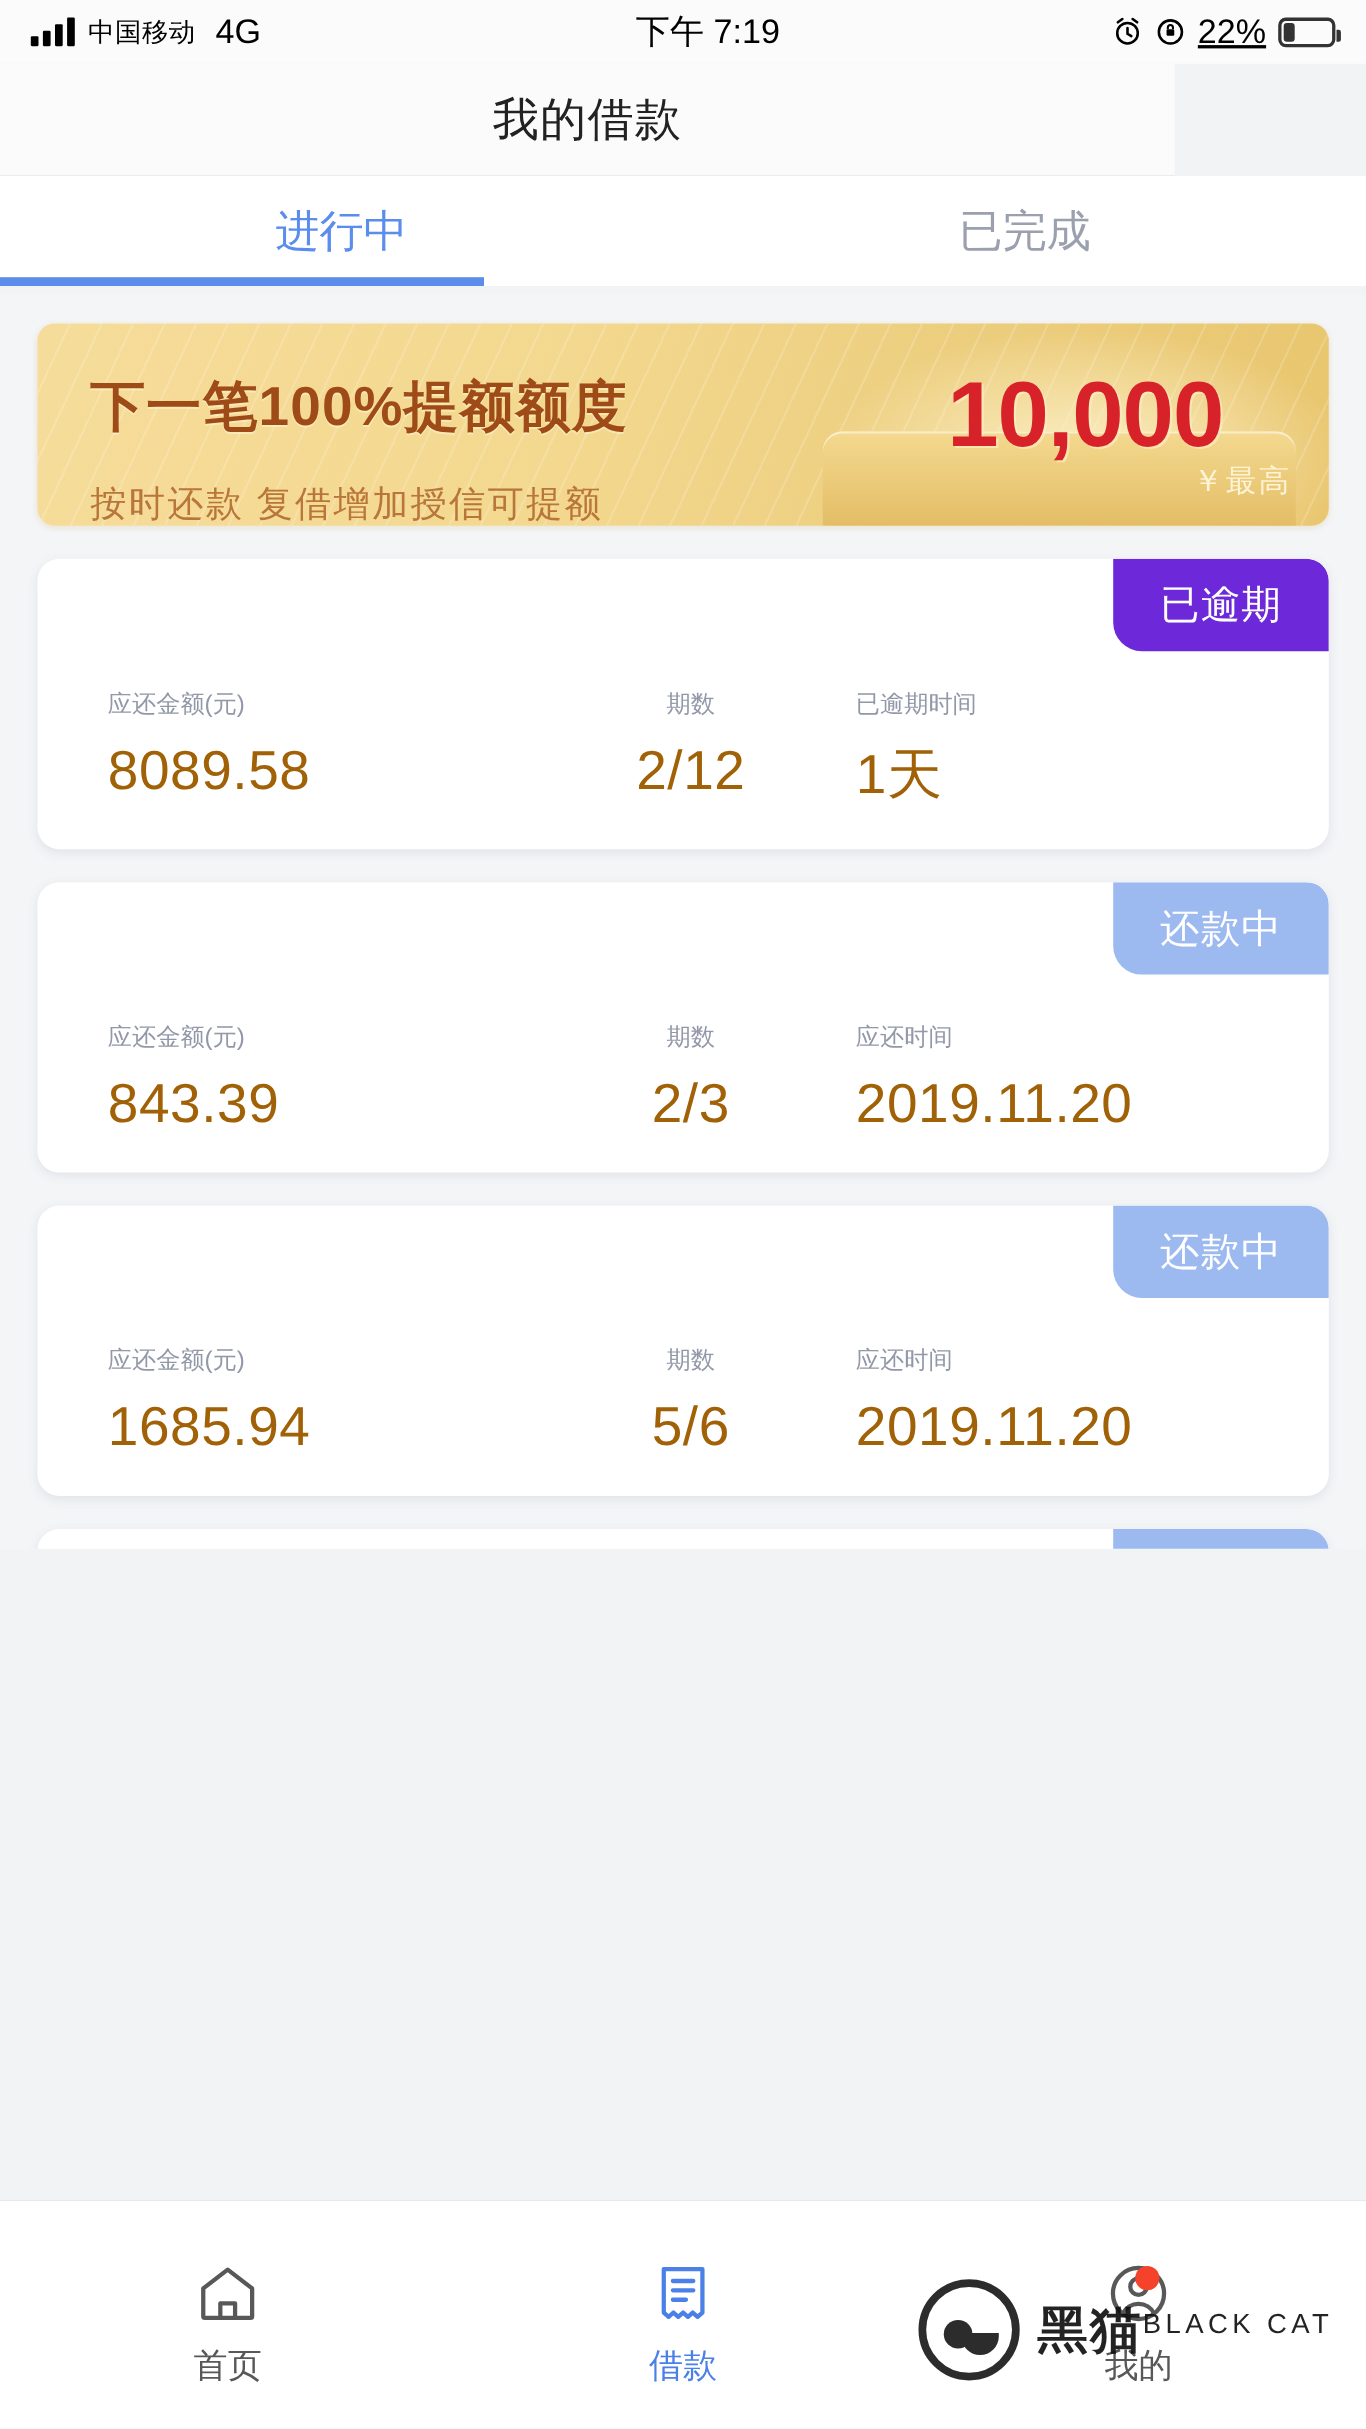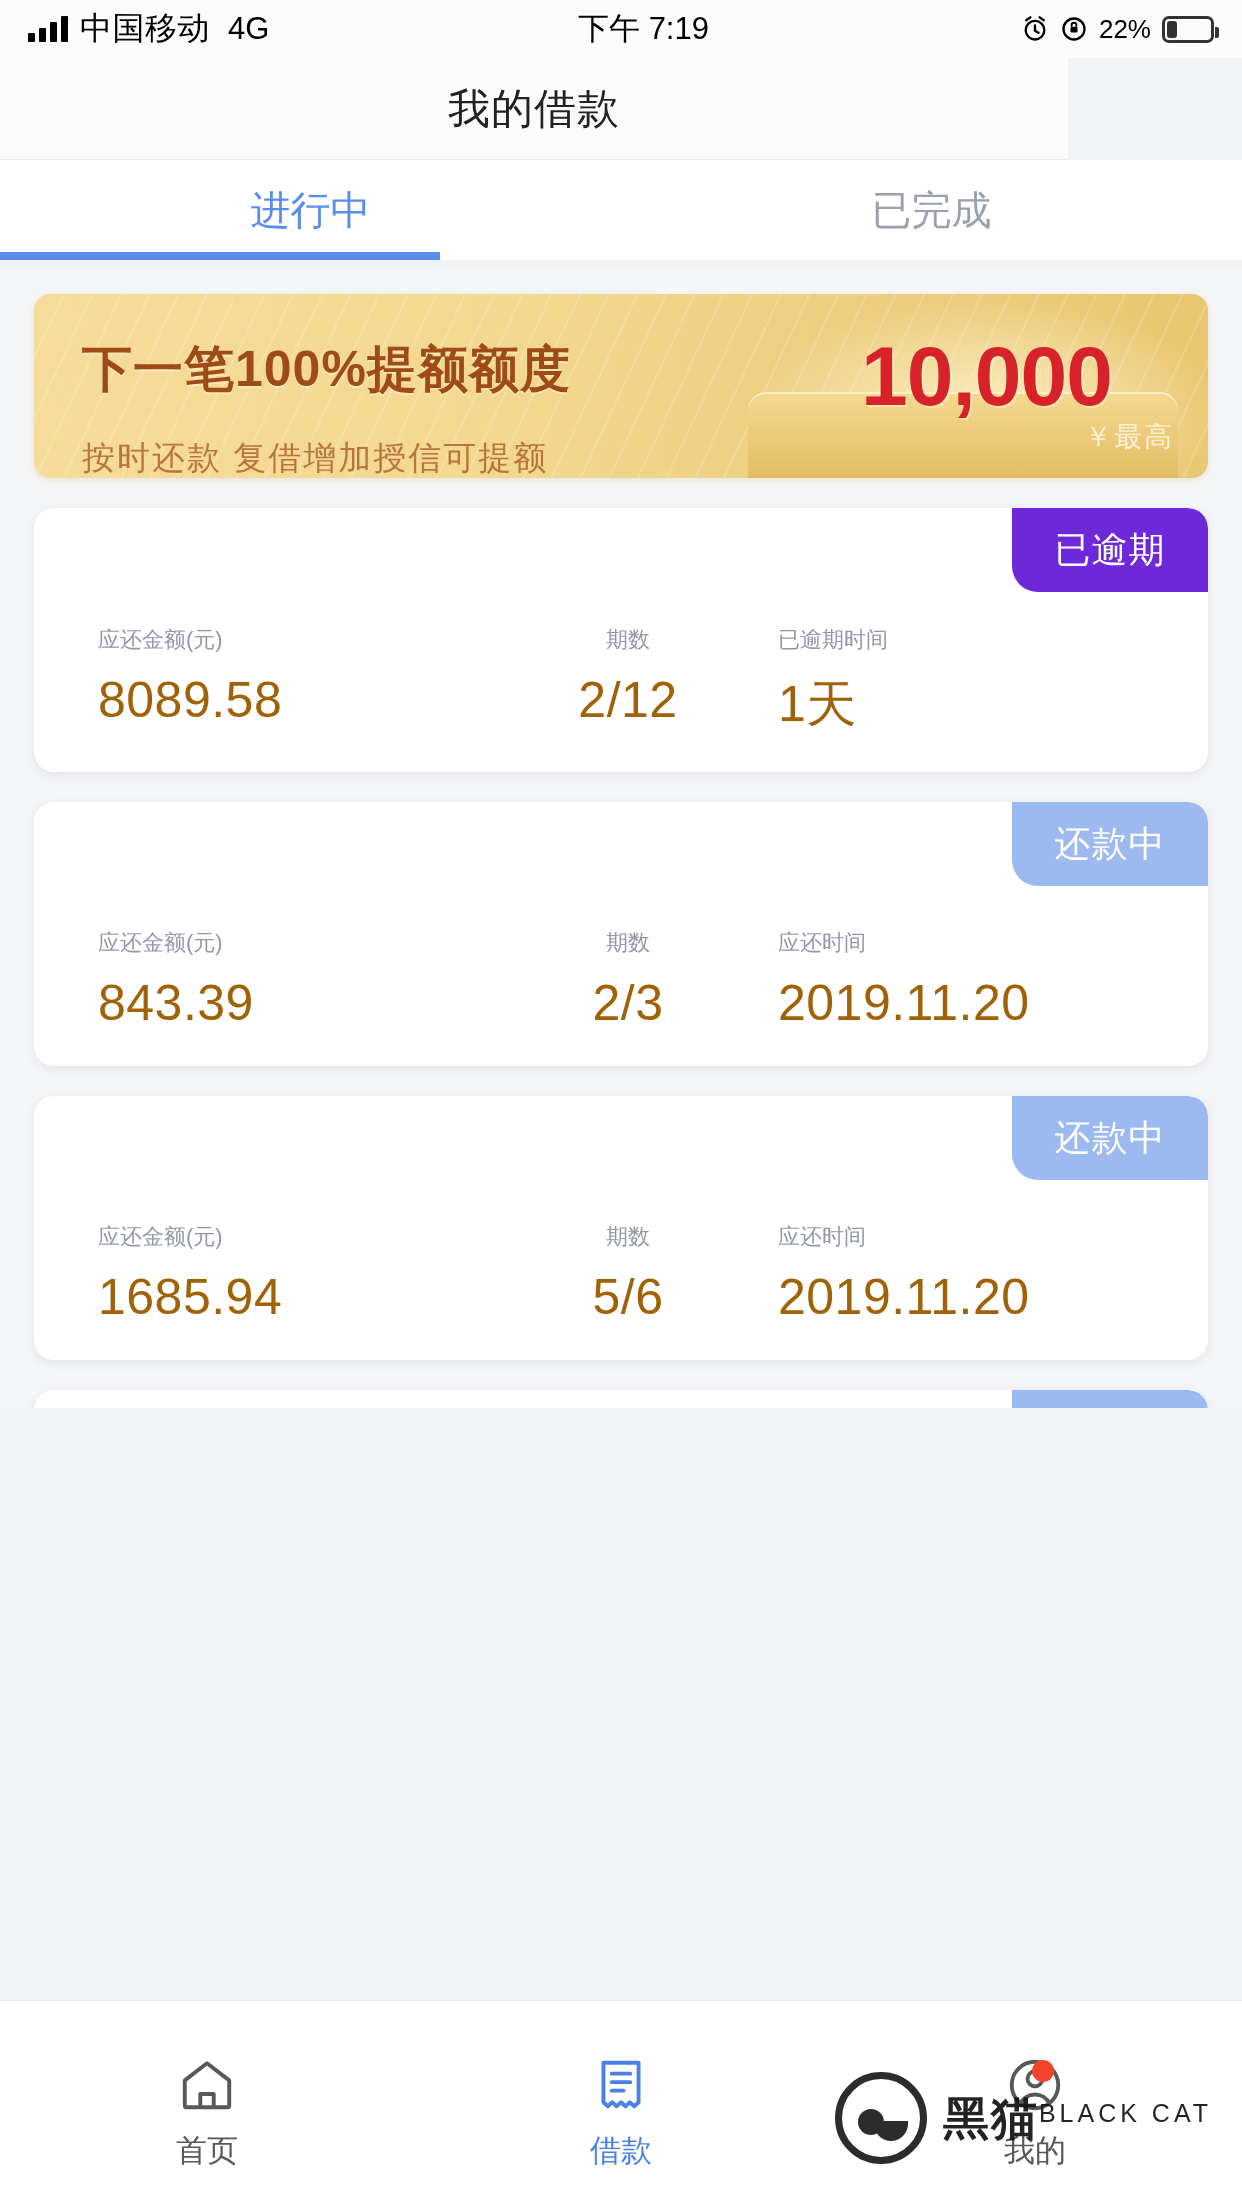--- a/index.html
+++ b/index.html
@@ -17,32 +17,32 @@
     background:#fbfbfb; display:flex; align-items:center;
     padding:0 28px; color:#000;
   }
   .sb-left { display:flex; align-items:center; gap:12px; }
   .signal { display:flex; align-items:flex-end; gap:4px; height:26px; }
   .signal i { display:block; width:7px; background:#000; border-radius:1px; }
   .signal i:nth-child(1){height:9px;}
   .signal i:nth-child(2){height:14px;}
   .signal i:nth-child(3){height:20px;}
   .signal i:nth-child(4){height:26px;}
-  .carrier { font-size:32px; letter-spacing:0.5px; }
+  .carrier { font-size:24px; letter-spacing:0.5px; }
   .netmode { font-size:31px; margin-left:6px; }
   .sb-center {
     position:absolute; left:0; right:0; text-align:center;
     font-size:31px; font-weight:400; pointer-events:none;padding-left:45px;
   }
   .sb-right {
     margin-left:auto; display:flex; align-items:center; gap:11px;
     position:relative; z-index:2;
   }
   .ic { width:28px; height:28px; display:inline-block; }
-  .batt-pct { font-size:26px; }
+  .batt-pct { font-size:31px;text-decoration:underline; }
   .battery {
     width:52px; height:27px; border:3px solid #333; border-radius:7px;
     position:relative; display:inline-block;
   }
   .battery::after{
     content:""; position:absolute; right:-8px; top:8px;
     width:4px; height:11px; background:#333; border-radius:0 2px 2px 0;
   }
   .battery span{
     position:absolute; left:2px; top:2px; bottom:2px;

